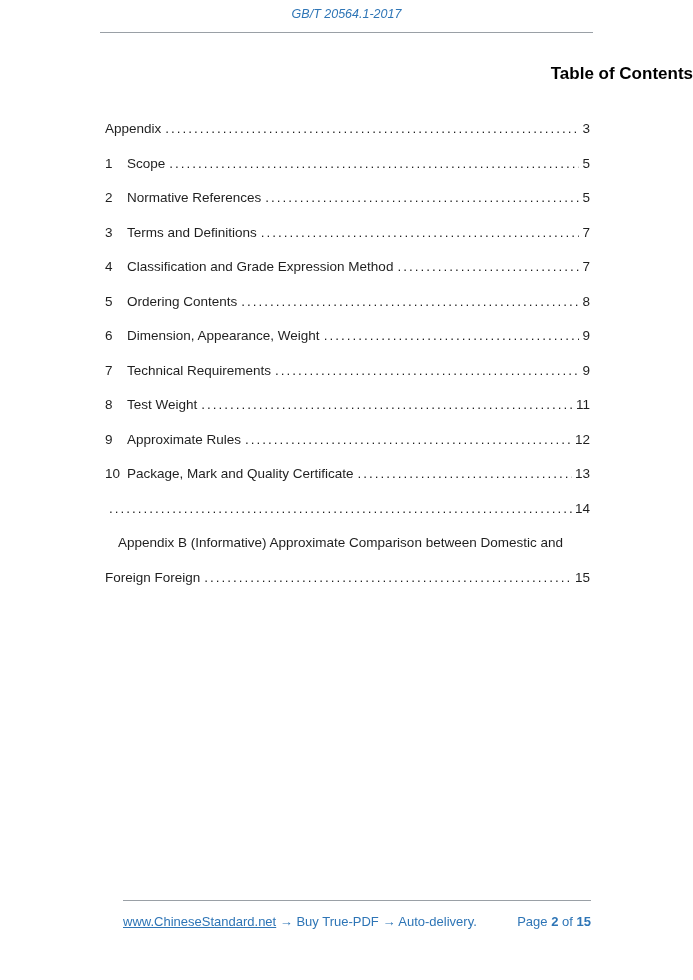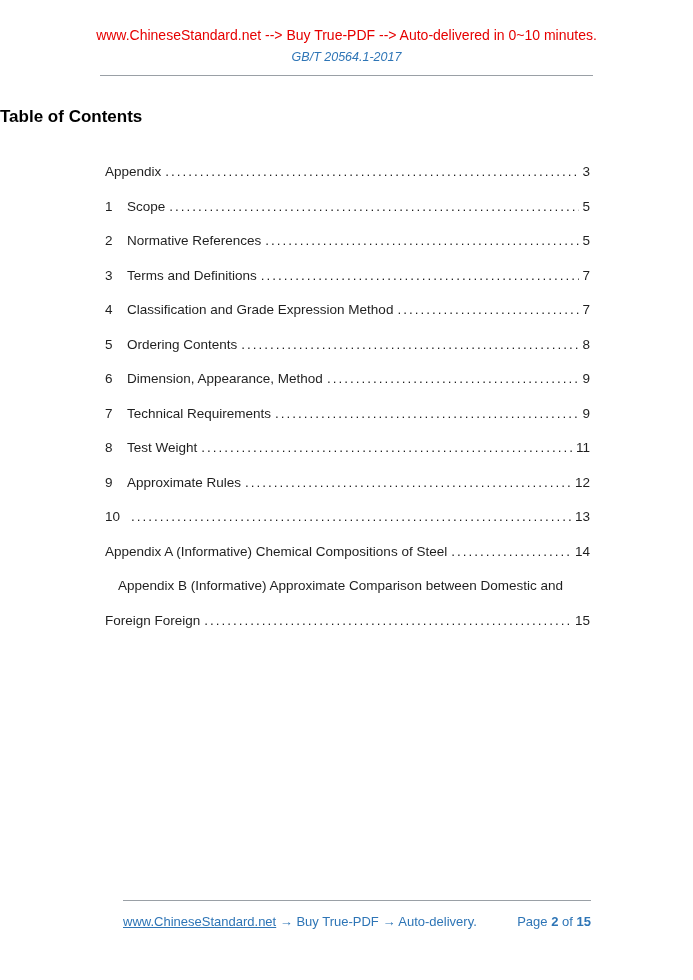--- a/index.html
+++ b/index.html
@@ -32,21 +32,21 @@
     font-size: 12.5px;
     font-style: italic;
   }
   .header-rule {
     border: none;
     border-top: 1px solid var(--rule);
     margin: 11px 100px 0 100px;
   }
   .doc-title {
     margin-top: 31px;
-    text-align: left;
+    text-align: right;
     font-size: 17px;
     font-weight: bold;
     color: #000000;
   }
   .toc {
     margin: 28px 103px 0 105px;
     font-size: 13.5px;
     color: var(--text);
   }
   .toc-row {
@@ -93,21 +93,20 @@
     text-decoration: underline;
     cursor: pointer;
   }
   .footer-right .b { font-weight: bold; }
 </style>
 </head>
 <body>
 
 <div class="page">
 
-  <div class="banner">www.ChineseStandard.net --&gt; Buy True-PDF --&gt; Auto-delivered in 0~10 minutes.</div>
   <div class="std-code">GB/T 20564.1-2017</div>
   <hr class="header-rule">
 
   <div class="doc-title">Table of Contents</div>
 
   <div class="toc">
 
     <div class="toc-row">
       <span class="toc-label">Appendix</span>
       <span class="toc-leader"></span>
@@ -144,21 +143,21 @@
 
     <div class="toc-row">
       <span class="toc-num">5</span>
       <span class="toc-label">Ordering Contents</span>
       <span class="toc-leader"></span>
       <span class="toc-page">8</span>
     </div>
 
     <div class="toc-row">
       <span class="toc-num">6</span>
-      <span class="toc-label">Dimension, Appearance, Method</span>
+      <span class="toc-label">Dimension, Appearance, Weight</span>
       <span class="toc-leader"></span>
       <span class="toc-page">9</span>
     </div>
 
     <div class="toc-row">
       <span class="toc-num">7</span>
       <span class="toc-label">Technical Requirements</span>
       <span class="toc-leader"></span>
       <span class="toc-page">9</span>
     </div>
@@ -172,26 +171,26 @@
 
     <div class="toc-row">
       <span class="toc-num">9</span>
       <span class="toc-label">Approximate Rules</span>
       <span class="toc-leader"></span>
       <span class="toc-page">12</span>
     </div>
 
     <div class="toc-row">
       <span class="toc-num">10</span>
+      <span class="toc-label">Package, Mark and Quality Certificate</span>
       <span class="toc-leader"></span>
       <span class="toc-page">13</span>
     </div>
 
     <div class="toc-row">
-      <span class="toc-label">Appendix A (Informative) Chemical Compositions of Steel</span>
       <span class="toc-leader"></span>
       <span class="toc-page">14</span>
     </div>
 
     <div class="toc-row">
       <span class="toc-label indent">Appendix B (Informative) Approximate Comparison between Domestic and</span>
     </div>
 
     <div class="toc-row">
       <span class="toc-label">Foreign Foreign</span>

